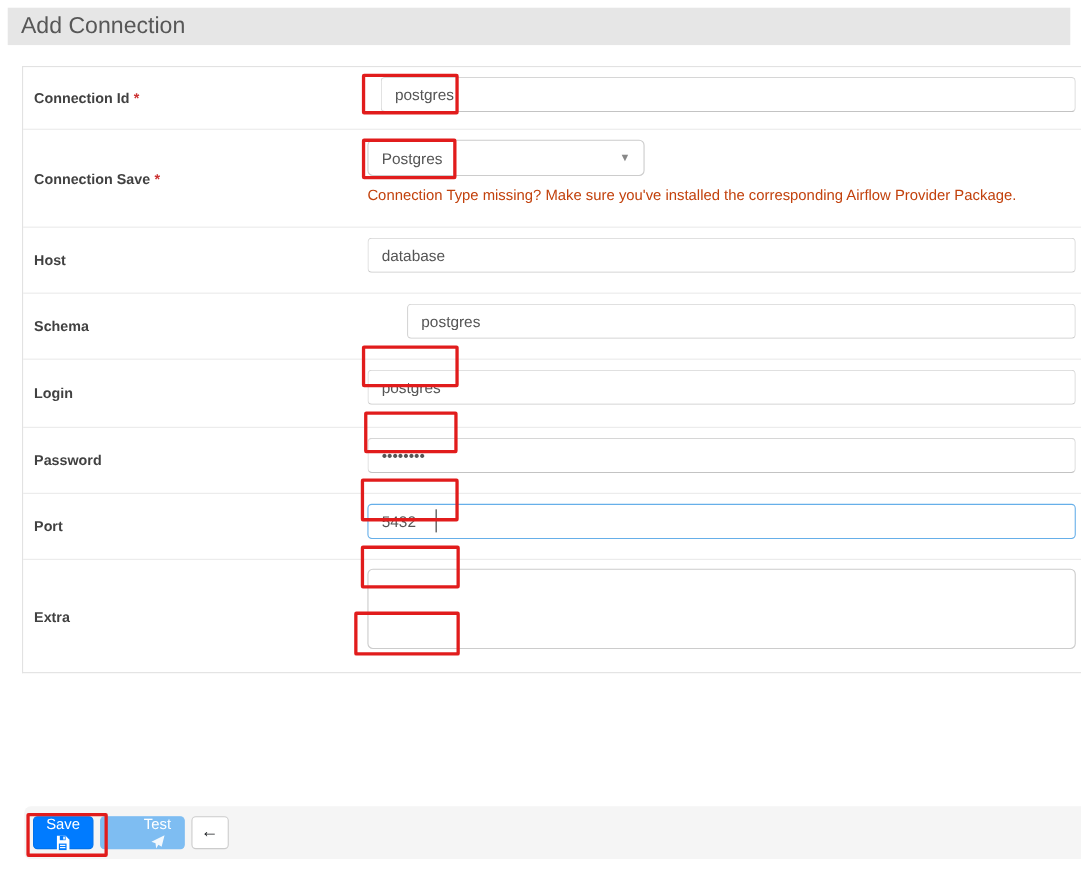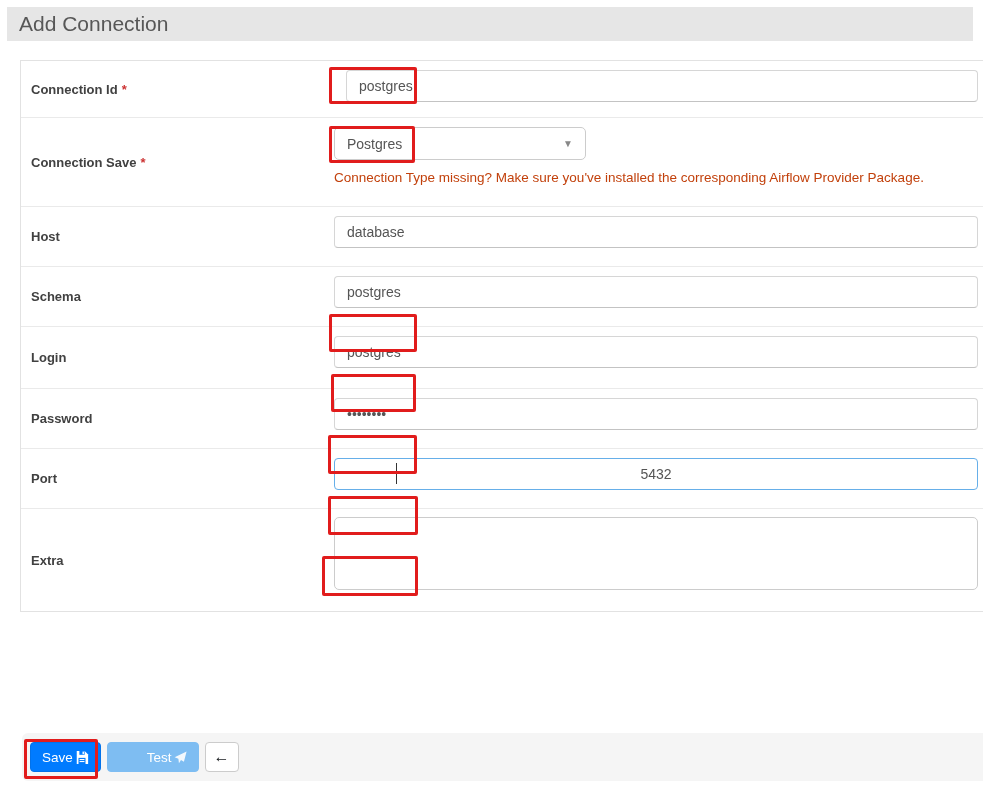--- a/index.html
+++ b/index.html
@@ -51,35 +51,36 @@
     display:flex;align-items:center;padding:0 12px;font-size:14px;color:#555;
     cursor:default;
   }
   .select-caret{
     position:absolute;right:12px;top:50%;transform:translateY(-54%);
     color:#888;font-size:10px;
   }
   .helper-text{margin-top:10px;font-size:13.5px;color:#c2410c;}
   
   .focused{border:1px solid #66afe9 !important;}
-  .fake-input{display:flex;align-items:center;justify-content:center;}
+  .fake-input{display:flex;align-items:center;}
   .text-cursor{
     position:absolute;left:62px;top:14px;width:1px;height:21px;background:#333;
   }
   
   .footer-bar{
     position:absolute;left:22px;top:733px;width:961px;height:48px;
     background:#f5f5f5;border-radius:6px 0 0 6px;
     display:flex;align-items:center;padding-left:8px;box-sizing:border-box;gap:6px;
   }
   .btn{
     height:30px;border-radius:4px;border:1px solid transparent;
     display:inline-flex;align-items:center;justify-content:center;gap:2px;
     font-size:13.5px;padding:0 11px;cursor:pointer;
     font-family:"Liberation Sans","DejaVu Sans",sans-serif;
+    flex-direction:column;
   }
   .btn-save{background:#007bff;border-color:#0272ea;color:#fff;}
   .btn-test{background:#7ebdf2;border-color:#7ebdf2;color:#fff;padding-left:39px;}
   .btn-back{background:#fff;border-color:#cccccc;color:#14171a;width:34px;padding:0;}
   .btn-back .arrow{font-size:16px;font-weight:bold;line-height:1;}
   .btn svg{display:block;}
   
   .anno{
     position:absolute;border:3px solid #e11c1c;border-radius:2px;
     pointer-events:none;box-sizing:border-box;z-index:5;background:transparent;
@@ -90,21 +91,21 @@
   #anno-schema  {left:331px;top:374px;width:85px;height:38px;}
   #anno-login   {left:328px;top:435px;width:89px;height:39px;}
   #anno-password{left:328px;top:496px;width:90px;height:39px;}
   #anno-port    {left:322px;top:556px;width:96px;height:40px;}
   #anno-save    {left:24px; top:739px;width:74px;height:40px;}
   
   #row-conn-id{height:57px;gap:12px;}
   #row-conn-type{height:89px;}
   #row-description{height:99px;}
   #row-host{height:60px;}
-  #row-schema{height:60px;}
+  #row-schema{height:60px;gap:36px;}
   #row-login{height:62px;}
   #row-password{height:60px;}
   #row-port{height:60px;}
   #row-extra{height:102px;}
   #row-description .row-field,#row-extra .row-field{padding-top:8px;}
 </style>
 </head>
 <body>
 
 <div class="header-bar">

